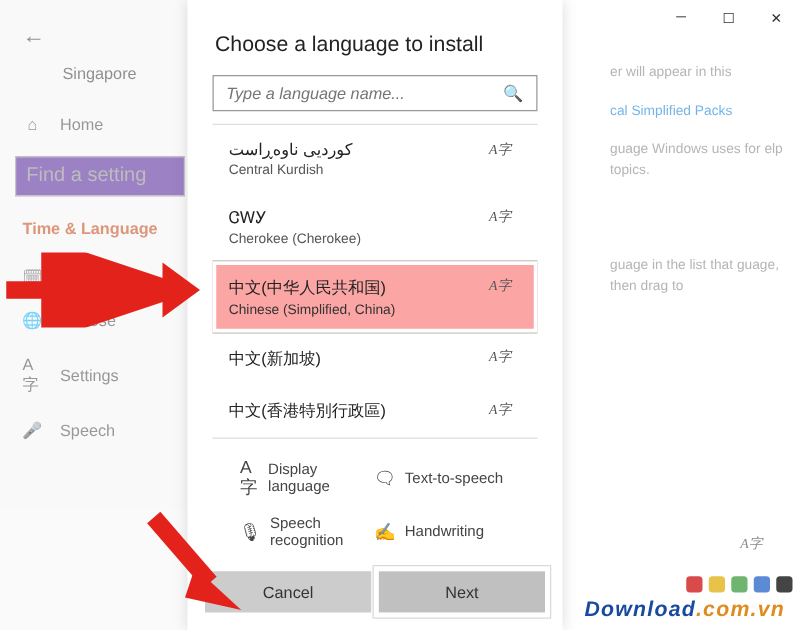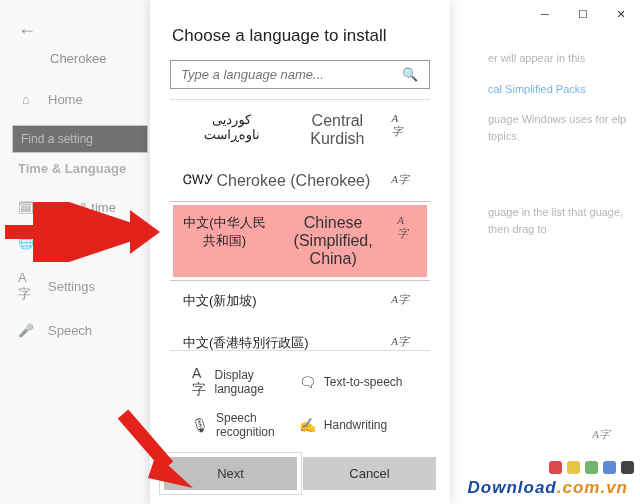--- a/index.html
+++ b/index.html
@@ -5,39 +5,39 @@
 * { margin: 0; padding: 0; box-sizing: border-box; font-family: 'Segoe UI', sans-serif; }
 body { width: 640px; height: 504px; background: #f0f0f0; overflow: hidden; position: relative; }
 
 .main-window { width: 640px; height: 504px; background: #fff; position: relative; }
 
 .sidebar { position: absolute; left: 0; top: 0; width: 160px; height: 504px; background: #f5f5f5; padding: 10px 0; opacity: 0.55; }
 .back-btn { padding: 8px 18px; font-size: 18px; color: #333; }
 .settings-title { padding: 4px 18px 16px 50px; font-size: 13px; color: #333; }
 .nav-item { display: flex; align-items: center; padding: 10px 18px; font-size: 13px; color: #444; gap: 14px; }
 .nav-item .icon { width: 16px; display: inline-flex; justify-content: center; }
-.search-box { margin: 8px 12px 2px 12px; border: 1px solid #999; padding: 6px 8px; font-size: 12px; color: #888; background: #000000; }
-.section-label { padding: 6px 18px 14px 18px; font-size: 13px; font-weight: 600; color: #737373; }
+.search-box { margin: 8px 12px 12px 12px; border: 1px solid #999; padding: 6px 8px; font-size: 16px; color: #888; background: #4c1d95; }
+.section-label { padding: 6px 18px 14px 18px; font-size: 13px; font-weight: 600; color: #c2410c; }
 
 .right-pane { position: absolute; left: 480px; top: 0; right: 0; height: 504px; padding: 50px 8px; font-size: 11px; color: #777; opacity: 0.55; }
 .right-pane p { margin-bottom: 14px; line-height: 1.5; }
 .right-pane .link { color: #0078d4; }
 
 .dialog { position: absolute; left: 150px; top: 0; width: 300px; height: 504px; background: #fff; box-shadow: 0 0 12px rgba(0,0,0,0.15); display: flex; flex-direction: column; }
 .dialog-title { padding: 26px 22px 14px 22px; font-size: 17px; font-weight: 400; color: #222; }
 .dialog-search { margin: 0 20px 10px 20px; border: 1px solid #999; display: flex; align-items: center; padding: 6px 10px; }
 .dialog-search input { border: none; outline: none; flex: 1; font-size: 13px; color: #666; font-style: italic; }
 .dialog-search .sicon { color: #666; font-size: 13px; }
 
 .lang-list { flex: 1; overflow: hidden; border-top: 1px solid #ddd; margin: 0 20px; }
 .lang-item { padding: 9px 10px; display: flex; justify-content: space-between; align-items: flex-start; border: 3px solid transparent; }
 .lang-item.selected { background: #fca5a5; border: 3px solid #fff; outline: 1px solid #ccc; }
-.lang-item .lines { display: flex; flex-direction: row; gap: 3px; text-align: center; }
+.lang-item .lines { display: flex; flex-direction: column; gap: 3px; }
 .lang-native { font-size: 13px; color: #222; }
-.lang-english { font-size: 16px; color: #555; }
+.lang-english { font-size: 11px; color: #555; }
 .lang-item.selected .lang-english { color: #333; }
 .lang-badge { font-size: 11px; color: #555; font-family: serif; font-style: italic; padding-right: 8px; }
 
 .features { display: flex; flex-wrap: wrap; padding: 10px 22px 8px 22px; gap: 4px 2px; border-top: 1px solid #ddd; margin: 0 20px; }
 .feature { width: 49%; display: flex; align-items: center; gap: 8px; font-size: 12px; color: #444; padding: 4px 0; }
 .feature .ficon { width: 16px; display: inline-flex; justify-content: center; font-size: 14px; }
 
 .dialog-buttons { display: flex; gap: 6px; padding: 6px 14px 14px 14px; }
 .dbtn { flex: 1; padding: 9px 0; text-align: center; font-size: 13px; background: #ccc; border: none; color: #333; }
 .dbtn.next { background: #c0c0c0; outline: 4px solid #fff; box-shadow: 0 0 0 5px rgba(0,0,0,0.15); position: relative; z-index: 2; }
@@ -64,34 +64,34 @@
 <div class="main-window">
 
   <div class="winctrl">
     <div>─</div>
     <div>☐</div>
     <div>✕</div>
   </div>
 
   <div class="sidebar">
     <div class="back-btn">←</div>
-    <div class="settings-title">Cherokee</div>
+    <div class="settings-title">Singapore</div>
     <div class="nav-item">
       <span class="icon">⌂</span>
       <span>Home</span>
     </div>
     <div class="search-box">Find a setting</div>
     <div class="section-label">Time &amp; Language</div>
     <div class="nav-item">
       <span class="icon">🗓</span>
       <span>Date &amp; time</span>
     </div>
     <div class="nav-item">
       <span class="icon">🌐</span>
-      <span>Display</span>
+      <span>Choose</span>
     </div>
     <div class="nav-item">
       <span class="icon">A字</span>
       <span>Settings</span>
     </div>
     <div class="nav-item">
       <span class="icon">🎤</span>
       <span>Speech</span>
     </div>
   </div>
@@ -161,22 +161,22 @@
         <span class="ficon">🎙</span>
         <span>Speech recognition</span>
       </div>
       <div class="feature">
         <span class="ficon">✍</span>
         <span>Handwriting</span>
       </div>
     </div>
 
     <div class="dialog-buttons">
+      <button class="dbtn">Cancel</button>
       <button class="dbtn next">Next</button>
-      <button class="dbtn">Cancel</button>
     </div>
   </div>
 
   <svg class="arrow a1" width="160" height="60">
     <defs>
         <marker id="ah1" markerWidth="10" markerHeight="10" refX="8" refY="3" orient="auto">
           <path d="M0,0 L0,6 L9,3 z" fill="#e3231b"></path>
         </marker>
       </defs>
     <line x1="5" y1="30" x2="145" y2="30" stroke="#e3231b" stroke-width="14" marker-end="url(#ah1)"></line>

